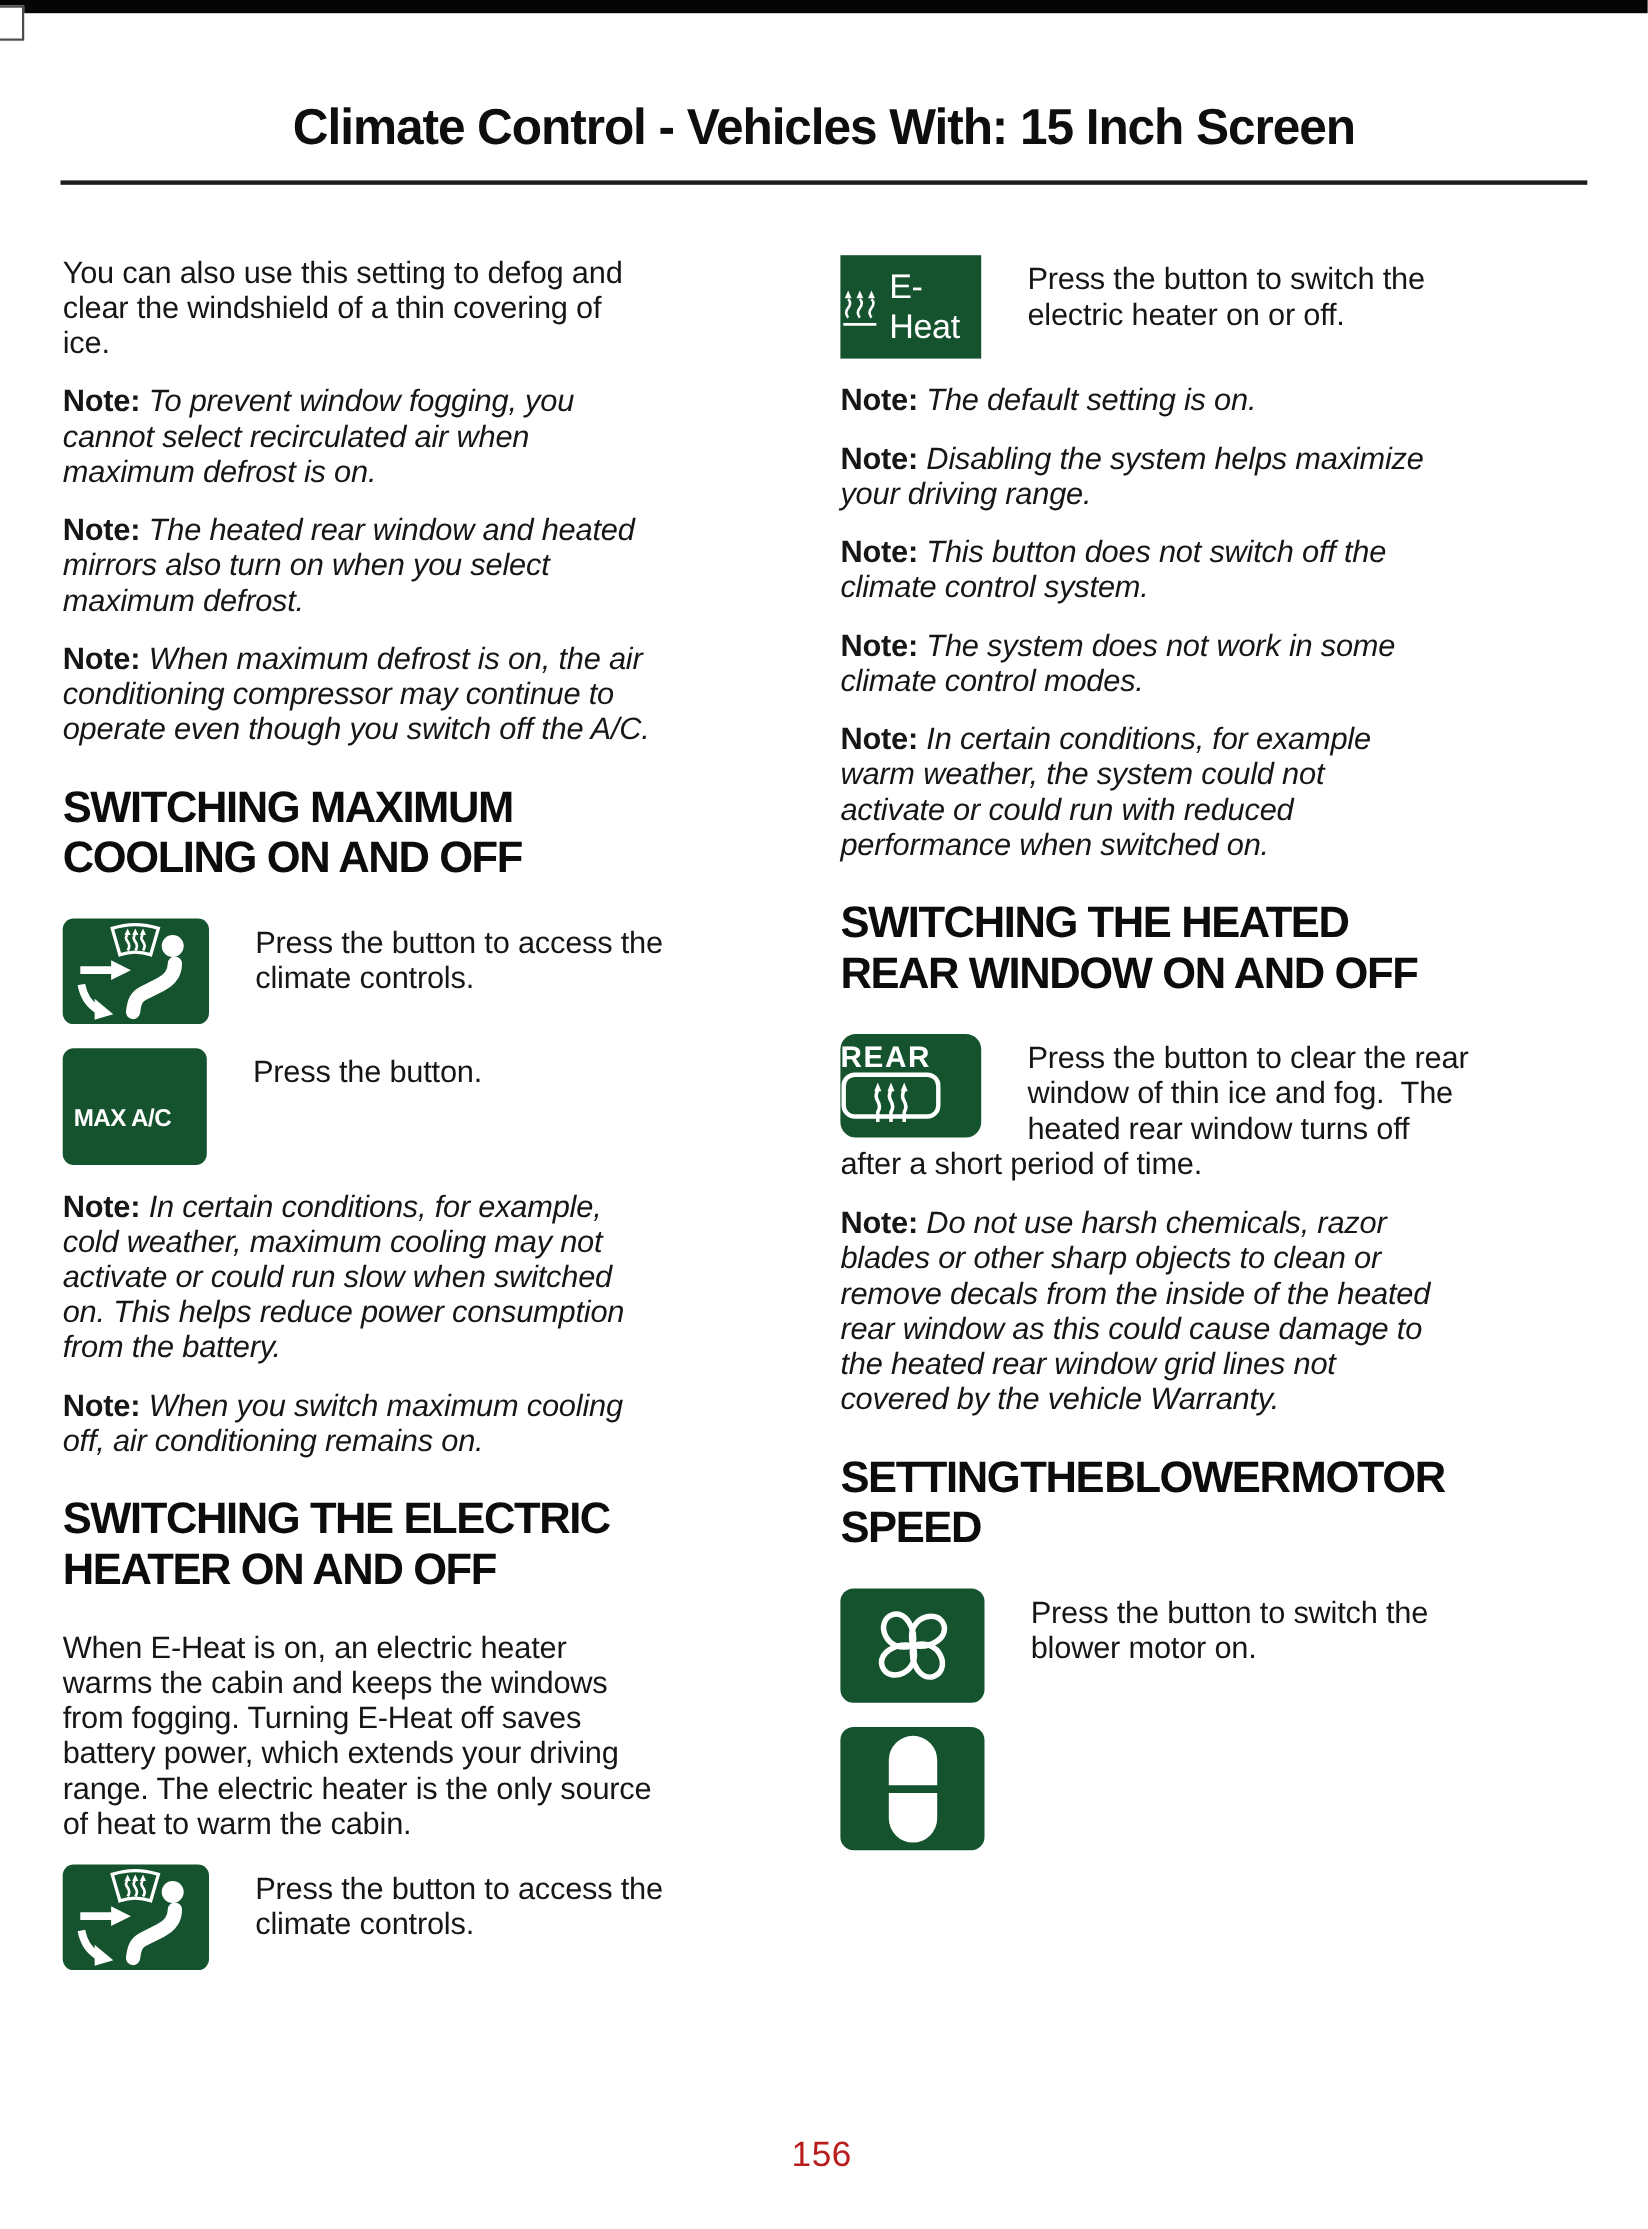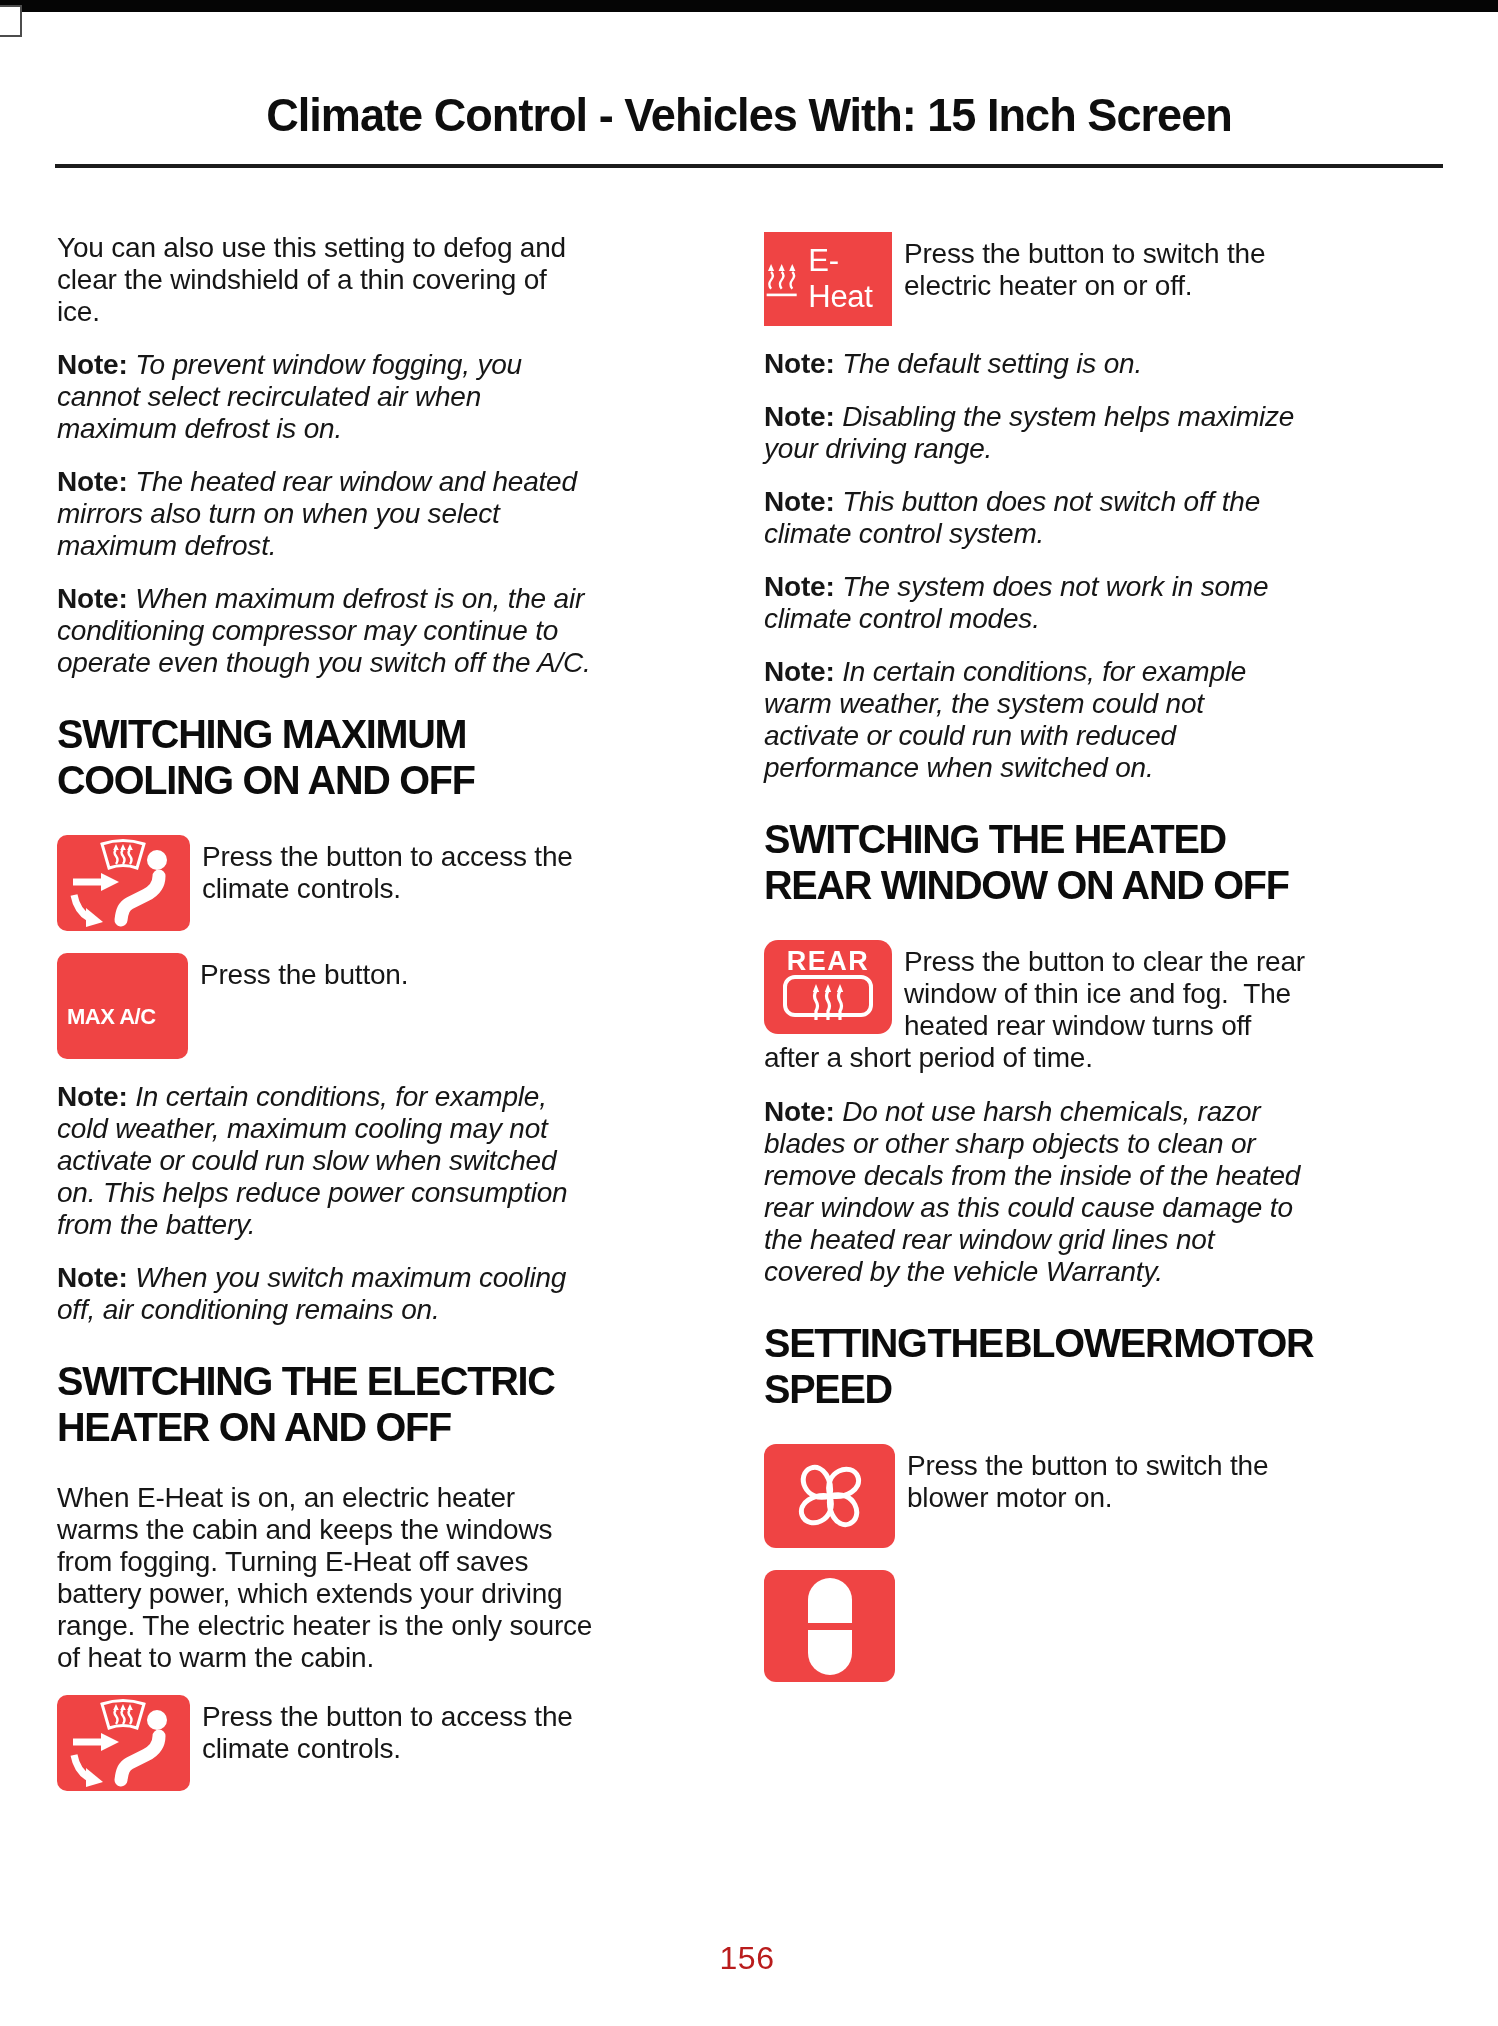--- a/index.html
+++ b/index.html
@@ -19,28 +19,28 @@
   .col{width:683px;flex:0 0 683px;}
   .body-p,.note,.row-text{
     font-size:28px;line-height:32px;letter-spacing:-0.2px;
     white-space:pre-line;margin:0 0 21px 0;color:#161616;}
   .note-label{font-weight:bold;font-style:normal;}
   .note-text{font-style:italic;}
   .sec{font-size:40px;line-height:46px;font-weight:bold;letter-spacing:-1.3px;
     margin:32px 0 32px 0;white-space:pre-line;color:#0c0c0c;transform:scaleX(.99);transform-origin:left;}
   .sec.tight{word-spacing:-0.22em;}
   .icon-row{display:flow-root;margin:0 0 22px 0;}
-  .btn{float:left;background:#ef4444;color:#fff;margin-right:12px;box-sizing:border-box;}
+  .btn{float:left;background:#14532d;color:#fff;margin-right:42px;box-sizing:border-box;}
   .row-text{padding-top:6px;margin-bottom:0;}
   .btn-climate{width:133px;height:96px;border-radius:10px;}
   .btn-maxac{width:131px;height:106px;border-radius:10px;position:relative;}
   .maxac-label{position:absolute;left:10px;bottom:29px;font-size:22px;font-weight:bold;letter-spacing:-0.5px;}
   .btn-eheat{width:128px;height:94px;border-radius:0;display:flex;align-items:center;justify-content:center;gap:9px;}
   .eheat-label{font-size:31px;letter-spacing:-0.3px;}
-  .btn-rear{width:128px;height:94px;border-radius:14px;display:flex;flex-direction:column;align-items:center;justify-content:center;}
+  .btn-rear{width:128px;height:94px;border-radius:14px;display:flex;flex-direction:column;justify-content:center;}
   .rear-label{font-size:27px;font-weight:bold;letter-spacing:1.5px;line-height:26px;}
   .btn-fan{width:131px;height:104px;border-radius:12px;display:flex;align-items:center;justify-content:center;}
   .btn-slider{width:131px;height:112px;border-radius:12px;display:flex;flex-direction:column;align-items:center;justify-content:center;gap:7px;}
   .pill-top{width:44px;height:45px;background:#fff;border-radius:22px 22px 0 0;}
   .pill-bottom{width:44px;height:45px;background:#fff;border-radius:0 0 22px 22px;}
   .page-num{position:absolute;top:1940px;left:0;width:1494px;text-align:center;
     font-size:32px;color:#b91c1c;letter-spacing:0.5px;}
 </style>
 </head>
 <body>

